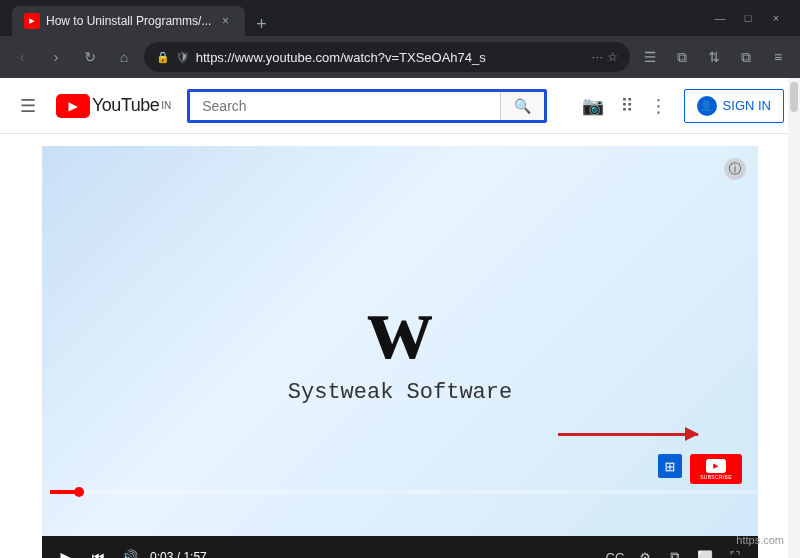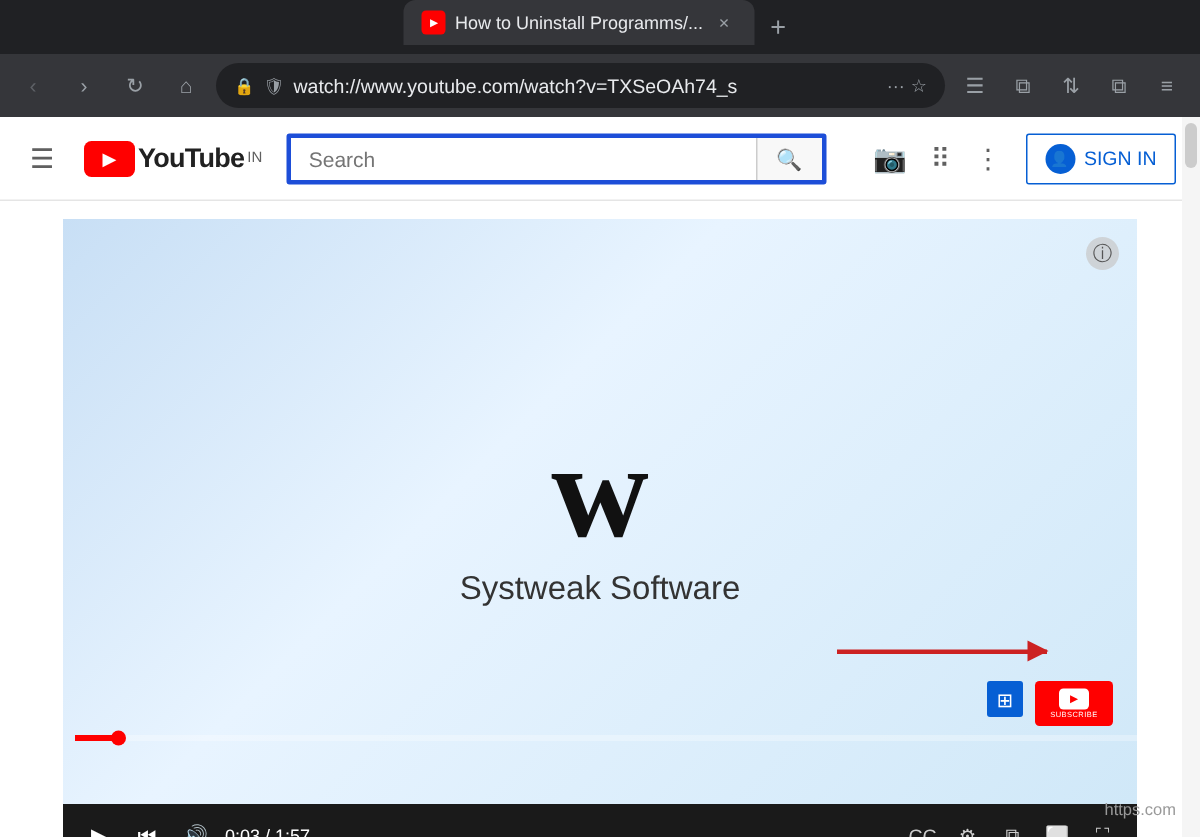--- a/index.html
+++ b/index.html
@@ -6,21 +6,20 @@
     body { width: 800px; height: 558px; overflow: hidden; font-family: Arial, sans-serif; background: #f9f9f9; }
 
     
     .browser-titlebar {
       background: #202124;
       height: 36px;
       display: flex;
       align-items: center;
       padding: 0 12px;
       gap: 4px;
-      flex-direction: column;
     }
     .tab-bar {
       display: flex;
       align-items: flex-end;
       flex: 1;
       height: 100%;
     }
     .tab-active {
       background: #35363a;
       border-radius: 8px 8px 0 0;
@@ -169,21 +168,21 @@
       width: 34px; height: 24px;
       display: flex; align-items: center; justify-content: center;
     }
     .yt-logo-icon::after {
       content: '▶';
       color: white;
       font-size: 12px;
     }
     .yt-logo-text {
       font-size: 18px;
-      font-weight: bold;
+      font-weight: normal;
       color: #212121;
       letter-spacing: -0.5px;
     }
     .yt-logo-country {
       font-size: 10px;
       color: #606060;
       align-self: flex-start;
       margin-top: 6px;
     }
     .yt-search-bar {
@@ -281,21 +280,21 @@
     }
     .systweak-logo {
       display: flex;
       flex-direction: column;
       align-items: center;
       gap: 12px;
     }
     .sw-text {
       font-size: 22px;
       color: #333;
-      font-family: Liberation Sans, sans-serif;
+      font-family: Liberation Mono, monospace;
     }
 
     
     .arrow-overlay {
       position: absolute;
       bottom: 100px;
       right: 60px;
       display: flex;
       align-items: center;
     }
@@ -468,21 +467,21 @@
   </div>
 
   <div class="browser-toolbar">
     <span class="nav-btn disabled">‹</span>
     <span class="nav-btn">›</span>
     <span class="nav-btn">↻</span>
     <span class="nav-btn">⌂</span>
     <div class="address-bar">
       <span class="lock-icon">🔒</span>
       <span class="lock-icon">🛡</span>
-      <span class="address-text">watch://www.youtube.com/watch?v=TXSeOAh74_s</span>
+      <span class="address-text">https://www.youtube.com/watch?v=TXSeOAh74_s</span>
       <div class="address-icons">
         <span class="addr-icon">···</span>
         <span class="addr-icon">☆</span>
       </div>
     </div>
     <div class="toolbar-right">
       <span class="toolbar-icon">☰</span>
       <span class="toolbar-icon">⧉</span>
       <span class="toolbar-icon">⇅</span>
       <span class="toolbar-icon">⧉</span>

